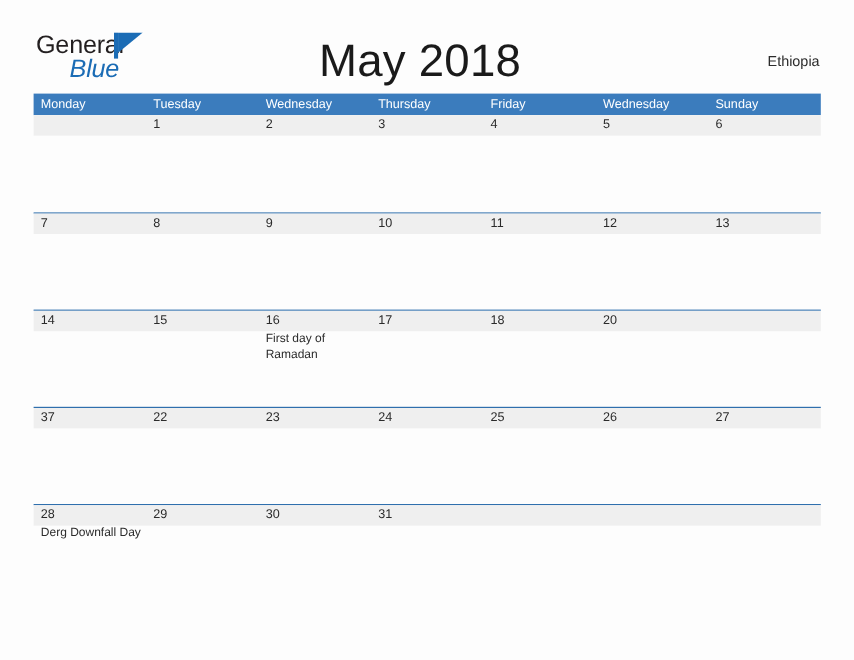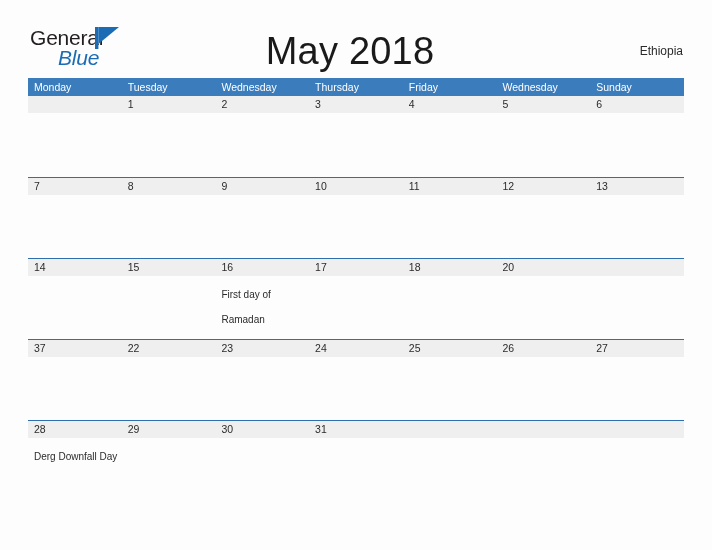--- a/index.html
+++ b/index.html
@@ -167,21 +167,20 @@
     top: 18px;
     width: 110px;
     font-size: 10px;
     line-height: 12.5px;
     color: #2b2b2b;
     font-family: "Liberation Sans", sans-serif;
   }
   .event-line {
     display: block;
     white-space: nowrap;
-    margin-top: 12px;
   }
 </style>
 </head>
 <body>
 
 <div class="page">
 
   <div class="topbar">
 
     <div class="logo">

